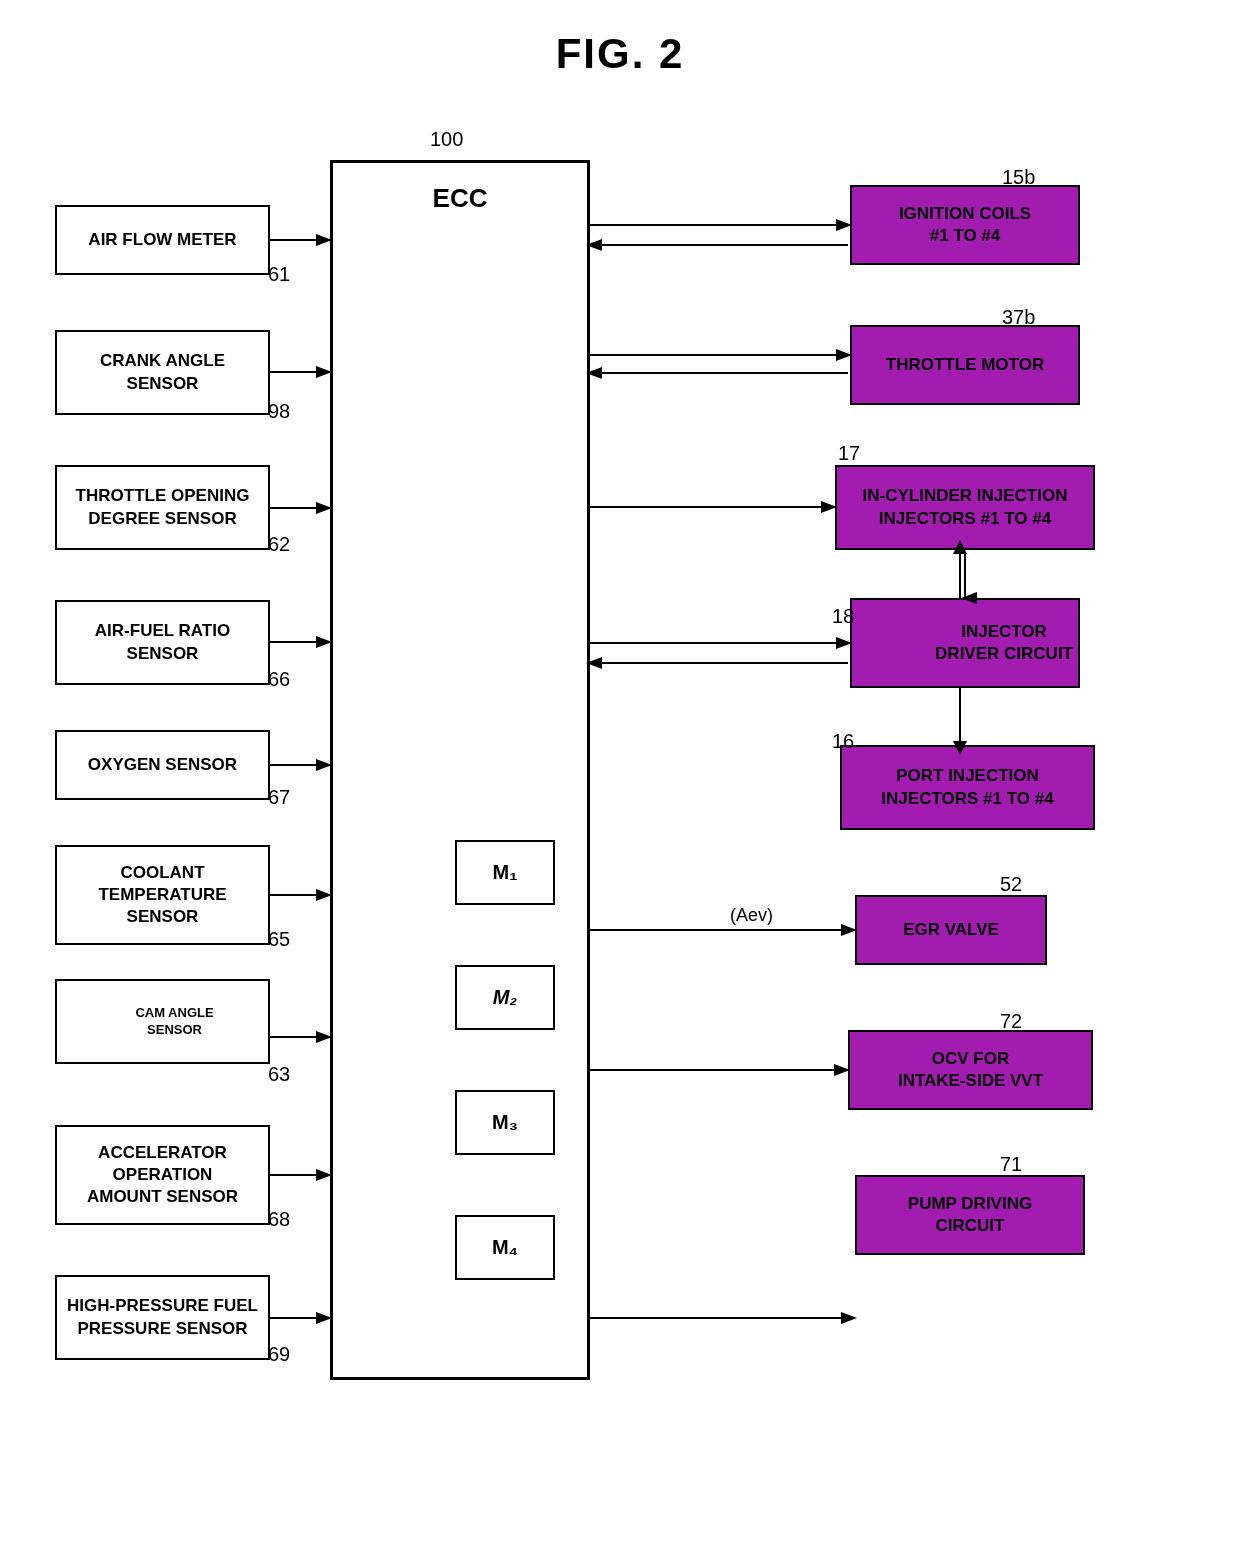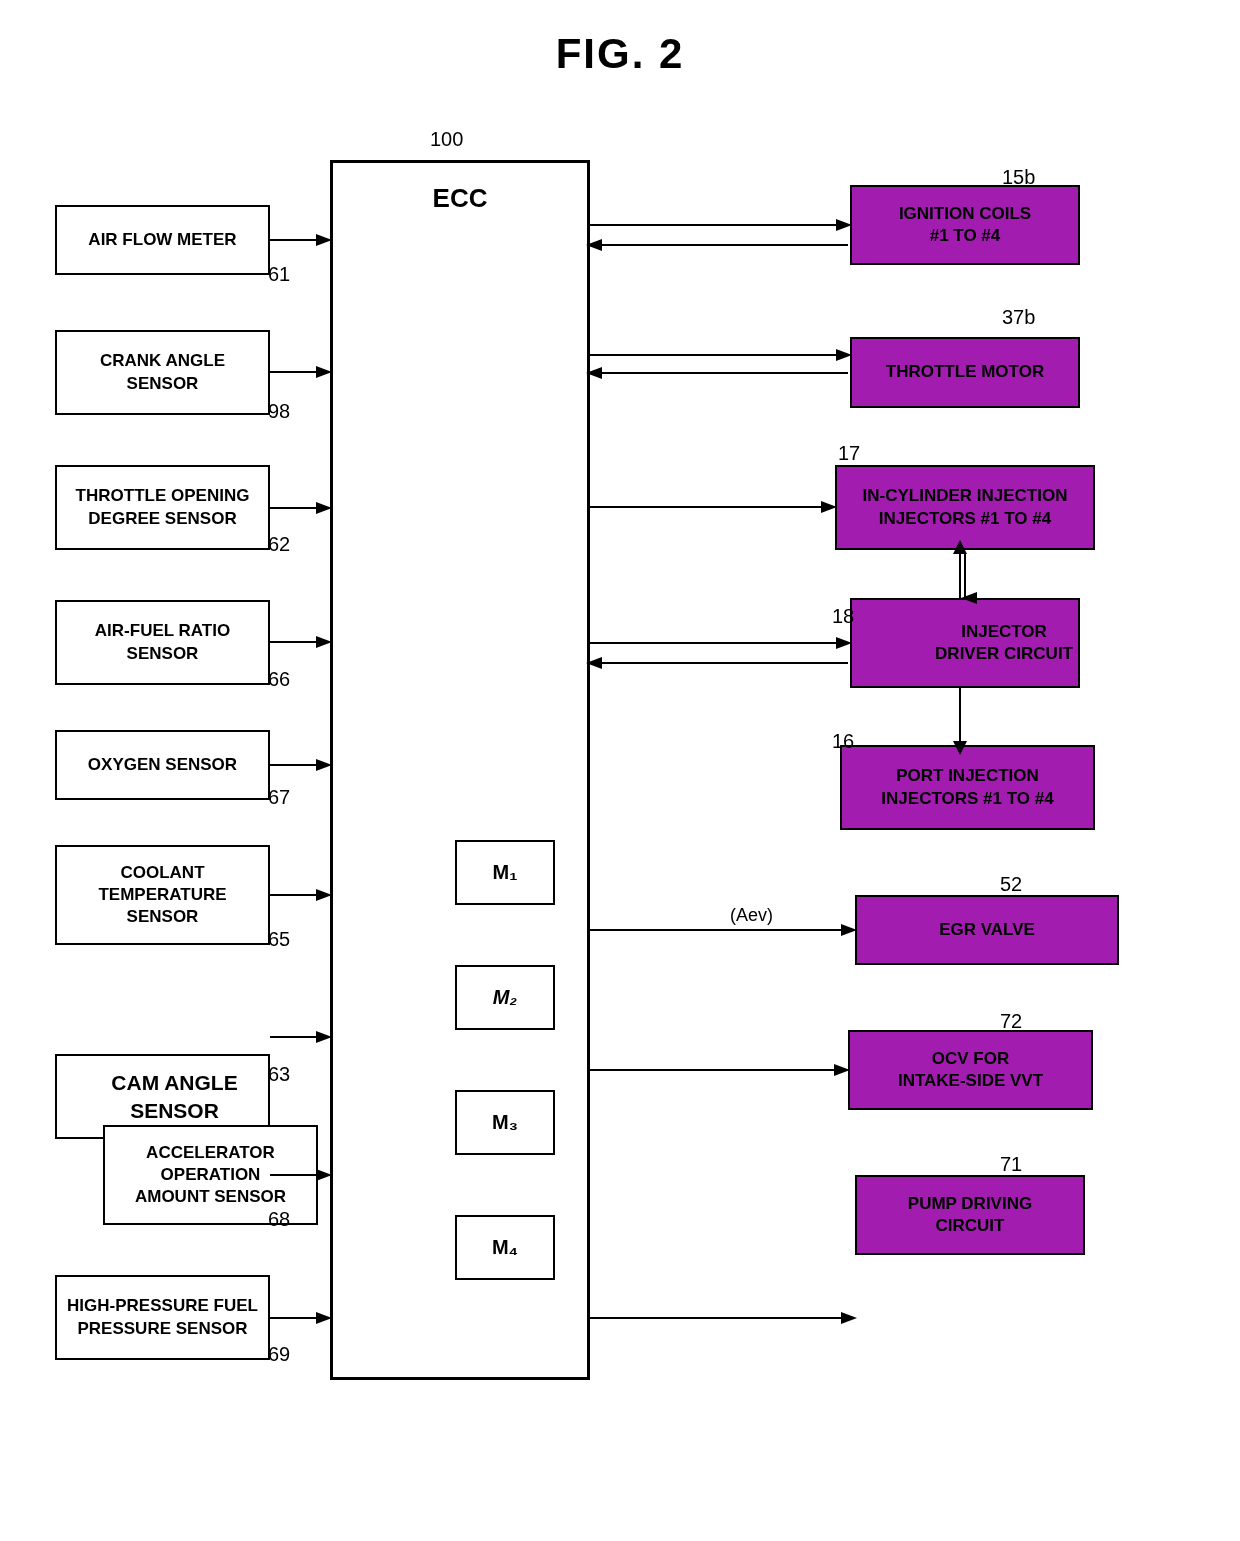--- a/index.html
+++ b/index.html
@@ -142,61 +142,61 @@
   <div class="sensor-box" style="left:55px; top:730px; width:215px; height:70px; font-size:17px;">
     <span>OXYGEN SENSOR</span>
   </div>
   <div class="ref-num" style="top:786px; left:268px;">67</div>
 
   <div class="sensor-box" style="left:55px; top:845px; width:215px; height:100px; font-size:17px;">
     <span>COOLANT<br>TEMPERATURE<br>SENSOR</span>
   </div>
   <div class="ref-num" style="top:928px; left:268px;">65</div>
 
-  <div class="sensor-box" style="left:55px; top:1054px; width:215px; height:85px; font-size:21px;padding-left:29px;">
+  <div class="sensor-box" style="left:55px; top:979px; width:215px; height:85px; font-size:13px;padding-left:29px;">
     <span>CAM ANGLE<br>SENSOR</span>
   </div>
   <div class="ref-num" style="top:1063px; left:268px;">63</div>
 
-  <div class="sensor-box" style="left:55px; top:1125px; width:215px; height:100px; font-size:17px;margin-left:48px;">
+  <div class="sensor-box" style="left:55px; top:1125px; width:215px; height:100px; font-size:17px;">
     <span>ACCELERATOR<br>OPERATION<br>AMOUNT SENSOR</span>
   </div>
   <div class="ref-num" style="top:1208px; left:268px;">68</div>
 
   <div class="sensor-box" style="left:55px; top:1275px; width:215px; height:85px; font-size:17px;">
     <span>HIGH-PRESSURE FUEL<br>PRESSURE SENSOR</span>
   </div>
   <div class="ref-num" style="top:1343px; left:268px;">69</div>
 
   <div class="output-box" style="left:850px; top:185px; width:230px; height:80px; font-size:17px;">
     <span>IGNITION COILS<br>#1 TO #4</span>
   </div>
   <div class="ref-num" style="top:166px; left:1002px;">15b</div>
 
-  <div class="output-box" style="left:850px; top:337px; width:230px; height:71px; font-size:17px;">
+  <div class="output-box" style="left:850px; top:325px; width:230px; height:80px; font-size:17px;">
     <span>THROTTLE MOTOR</span>
   </div>
   <div class="ref-num" style="top:306px; left:1002px;">37b</div>
 
   <div class="output-box" style="left:835px; top:465px; width:260px; height:85px; font-size:17px;">
     <span>IN-CYLINDER INJECTION<br>INJECTORS #1 TO #4</span>
   </div>
   <div class="ref-num" style="top:442px; left:838px;">17</div>
 
   <div class="output-box" style="left:850px; top:598px; width:230px; height:90px; font-size:17px;justify-content:flex-end;">
     <span>INJECTOR<br>DRIVER CIRCUIT</span>
   </div>
   <div class="ref-num" style="top:605px; left:832px;">18</div>
 
   <div class="output-box" style="left:840px; top:745px; width:255px; height:85px; font-size:17px;">
     <span>PORT INJECTION<br>INJECTORS #1 TO #4</span>
   </div>
   <div class="ref-num" style="top:730px; left:832px;">16</div>
 
-  <div class="output-box" style="left:855px; top:895px; width:264px; height:70px; font-size:17px;">
+  <div class="output-box" style="left:855px; top:895px; width:192px; height:70px; font-size:17px;">
     <span>EGR VALVE</span>
   </div>
   <div class="ref-num" style="top:873px; left:1000px;">52</div>
 
   <div class="ref-num" style="top:905px; left:730px; font-size:18px;">(Aev)</div>
 
   <div class="output-box" style="left:848px; top:1030px; width:245px; height:80px; font-size:17px;">
     <span>OCV FOR<br>INTAKE-SIDE VVT</span>
   </div>
   <div class="ref-num" style="top:1010px; left:1000px;">72</div>

